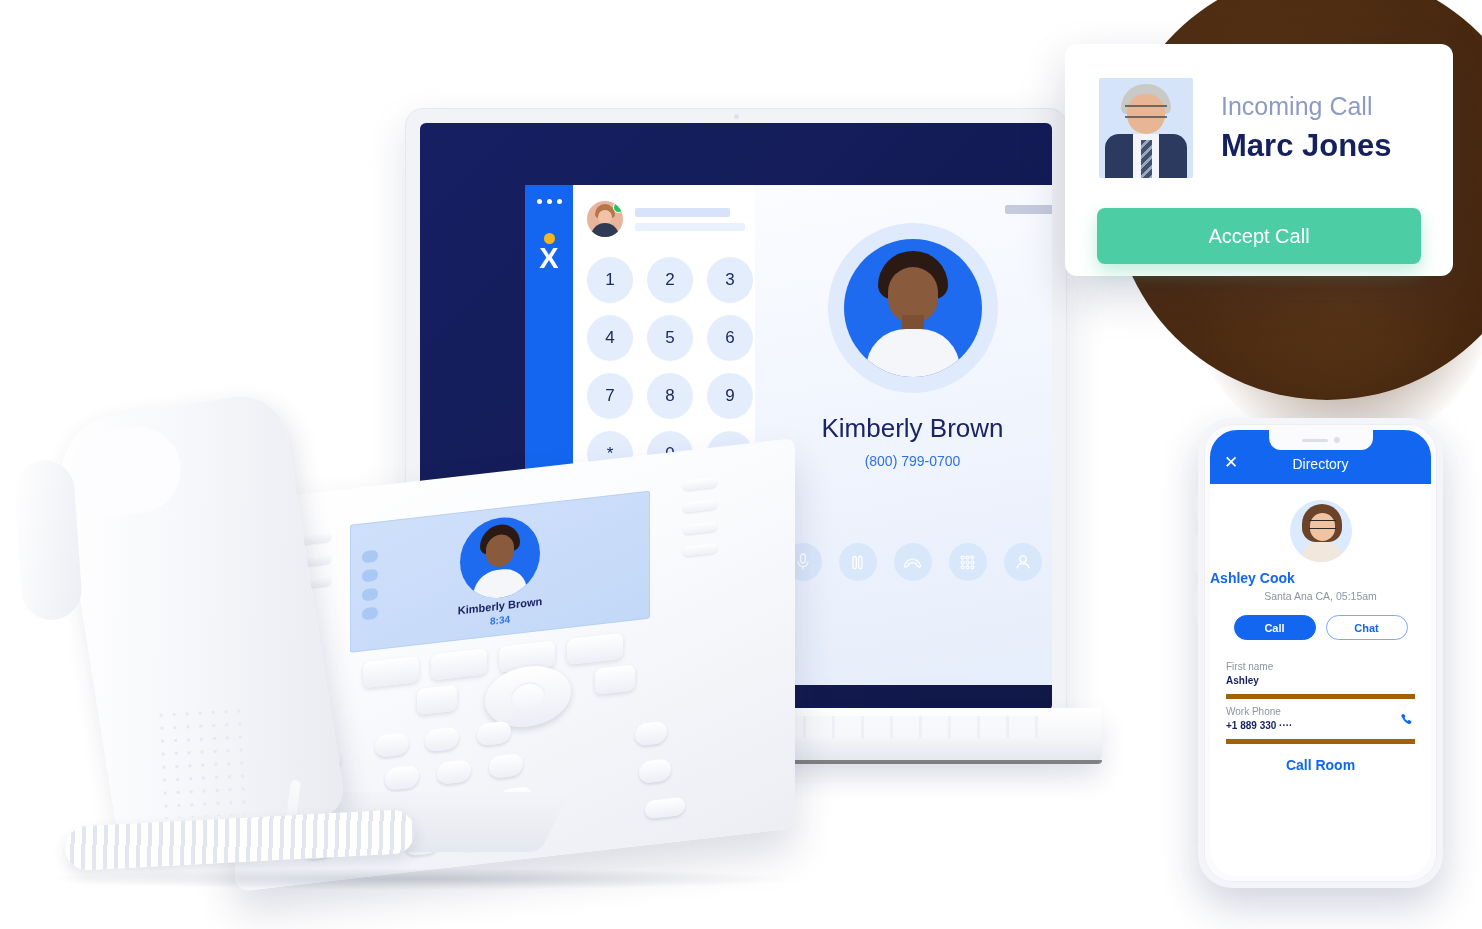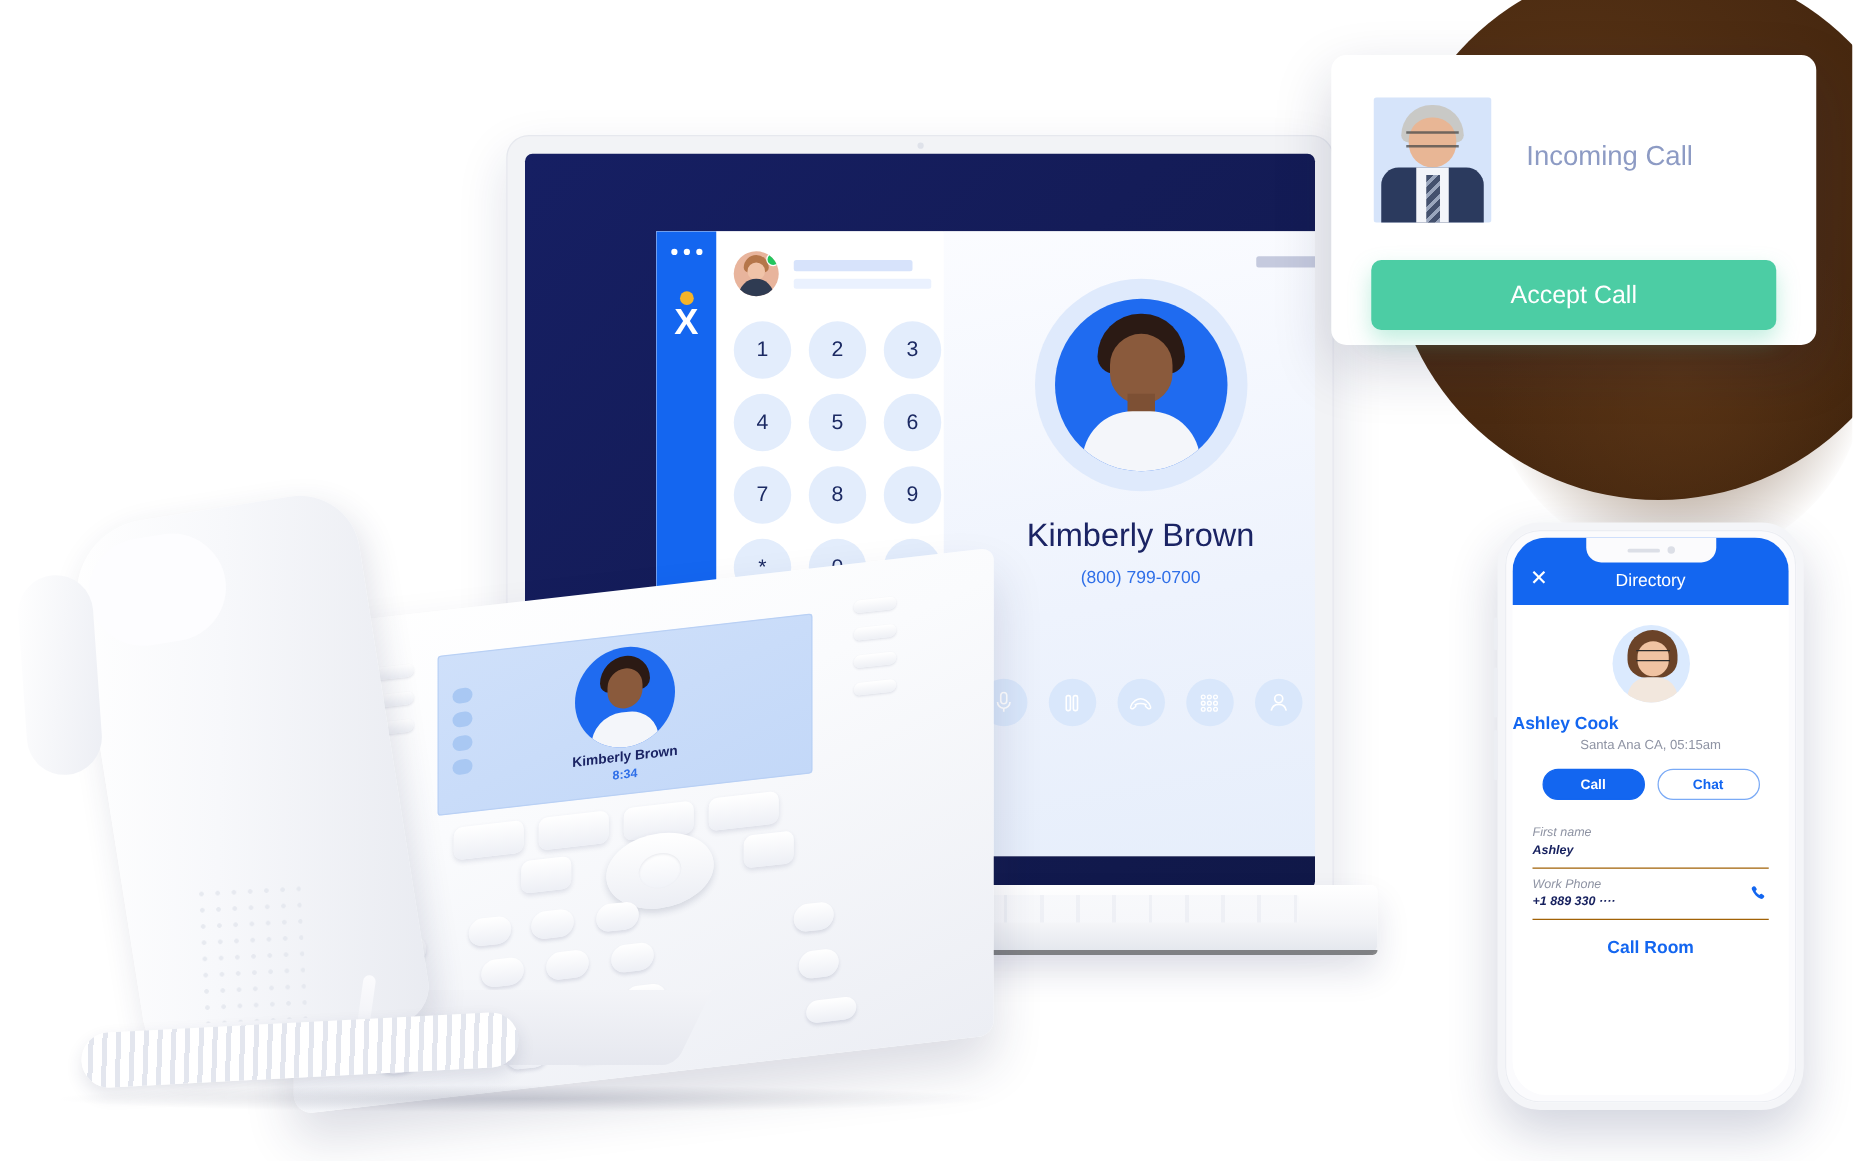--- a/index.html
+++ b/index.html
@@ -129,21 +129,21 @@
         box-shadow:0 18px 46px rgba(20,30,70,.18);}
   .cc-row{display:flex;align-items:center;gap:28px;padding:34px 0 0 34px;}
   .cc-photo{width:94px;height:100px;background:#d6e4fa;border-radius:2px;position:relative;overflow:hidden;flex:0 0 auto;}
   .cc-photo .hair{position:absolute;left:22px;top:6px;width:50px;height:30px;border-radius:25px 25px 6px 6px;background:#c9c9c6;}
   .cc-photo .face{position:absolute;left:28px;top:16px;width:38px;height:40px;border-radius:19px 19px 20px 20px;background:#e8b695;}
   .cc-photo .glass{position:absolute;left:26px;top:27px;width:42px;height:9px;border-top:2px solid #4a4a4a;border-bottom:2px solid #4a4a4a;opacity:.75;}
   .cc-photo .suit{position:absolute;left:6px;top:56px;width:82px;height:50px;background:#2b3a5e;border-radius:14px 14px 0 0;}
   .cc-photo .shirt{position:absolute;left:34px;top:56px;width:26px;height:46px;background:#f3f5fa;}
   .cc-photo .tie{position:absolute;left:42px;top:62px;width:11px;height:42px;
         background:repeating-linear-gradient(135deg,#44516e 0 4px,#9aa6bd 4px 7px);}
-  .cc-label{color:#8d9bc4;font-size:22px;margin-bottom:7px;}
+  .cc-label{color:#8d9bc4;font-size:25px;margin-bottom:7px;}
   .cc-name{color:#16205e;font-size:31px;font-weight:bold;}
   .accept{position:absolute;left:32px;top:164px;width:324px;height:56px;border-radius:8px;background:#4ccda4;
         display:flex;align-items:center;justify-content:center;color:#fff;font-size:20px;border:none;
         box-shadow:0 8px 18px rgba(76,205,164,.35);cursor:pointer;text-align:center;}
 
   
   .mobile{position:absolute;left:1198px;top:418px;width:245px;height:470px;background:#fbfbfd;
         border-radius:34px;box-shadow:0 18px 40px rgba(30,40,90,.2),inset 0 0 0 1px #eceef3;
         border:6px solid #f4f5f8;box-sizing:border-box;}
   .m-screen{position:absolute;left:6px;top:6px;right:6px;bottom:6px;border-radius:27px;background:#fff;overflow:hidden;}
@@ -159,21 +159,21 @@
   .m-av .face{position:absolute;left:20px;top:13px;width:25px;height:28px;border-radius:13px;background:#f0c3a2;}
   .m-av .glass{position:absolute;left:19px;top:20px;width:27px;height:7px;border-top:1.5px solid #2b2b2b;border-bottom:1.5px solid #2b2b2b;}
   .m-av .shirt{position:absolute;left:12px;top:42px;width:40px;height:22px;border-radius:16px 16px 0 0;background:#f2e7dd;}
   .m-name{color:#1366f0;font-size:14px;font-weight:bold;margin-top:8px;}
   .m-meta{text-align:center;color:#8e93a3;font-size:10.5px;margin-top:4px;}
   .m-btns{display:flex;gap:10px;justify-content:center;margin-top:13px;}
   .m-btn{width:80px;height:23px;border-radius:13px;display:flex;align-items:center;justify-content:center;font-size:11px;font-weight:bold;cursor:pointer;}
   .m-btn.fill{background:#1366f0;color:#fff;border:1px solid #1366f0;}
   .m-btn.out{background:#fff;color:#1366f0;border:1px solid #7aaaf6;}
   .m-fields{margin:14px 16px 0;}
-  .m-field{border-bottom:1px solid #a16207;padding:7px 0 8px;position:relative;font-style:italic;}
+  .m-field{border-bottom:5px solid #a16207;padding:7px 0 8px;position:relative;}
   .m-flabel{color:#8e93a3;font-size:10px;}
   .m-fvalue{color:#16205e;font-size:10px;font-weight:bold;margin-top:3px;}
   .m-ficon{position:absolute;right:2px;bottom:9px;color:#1366f0;}
   .m-room{text-align:center;color:#1366f0;font-size:14px;font-weight:bold;margin-top:13px;cursor:pointer;}
   .m-side{position:absolute;left:-9px;width:3px;border-radius:2px;background:#eceef3;}
 </style>
 </head>
 <body>
 
 <div class="stage">
@@ -379,20 +379,21 @@
       <div class="cc-photo">
         <div class="hair"></div>
           <div class="face"></div>
           <div class="glass"></div>
         <div class="suit"></div>
           <div class="shirt"></div>
           <div class="tie"></div>
       </div>
       <div>
         <div class="cc-label">Incoming Call</div>
+        <div class="cc-name">Marc Jones</div>
       </div>
     </div>
     <button class="accept">Accept Call</button>
   </div>
 
   <div class="mobile">
     <div class="m-side" style="top:70px;height:26px"></div>
     <div class="m-side" style="top:110px;height:40px"></div>
     <div class="m-side" style="top:160px;height:40px"></div>
     <div class="m-screen">

